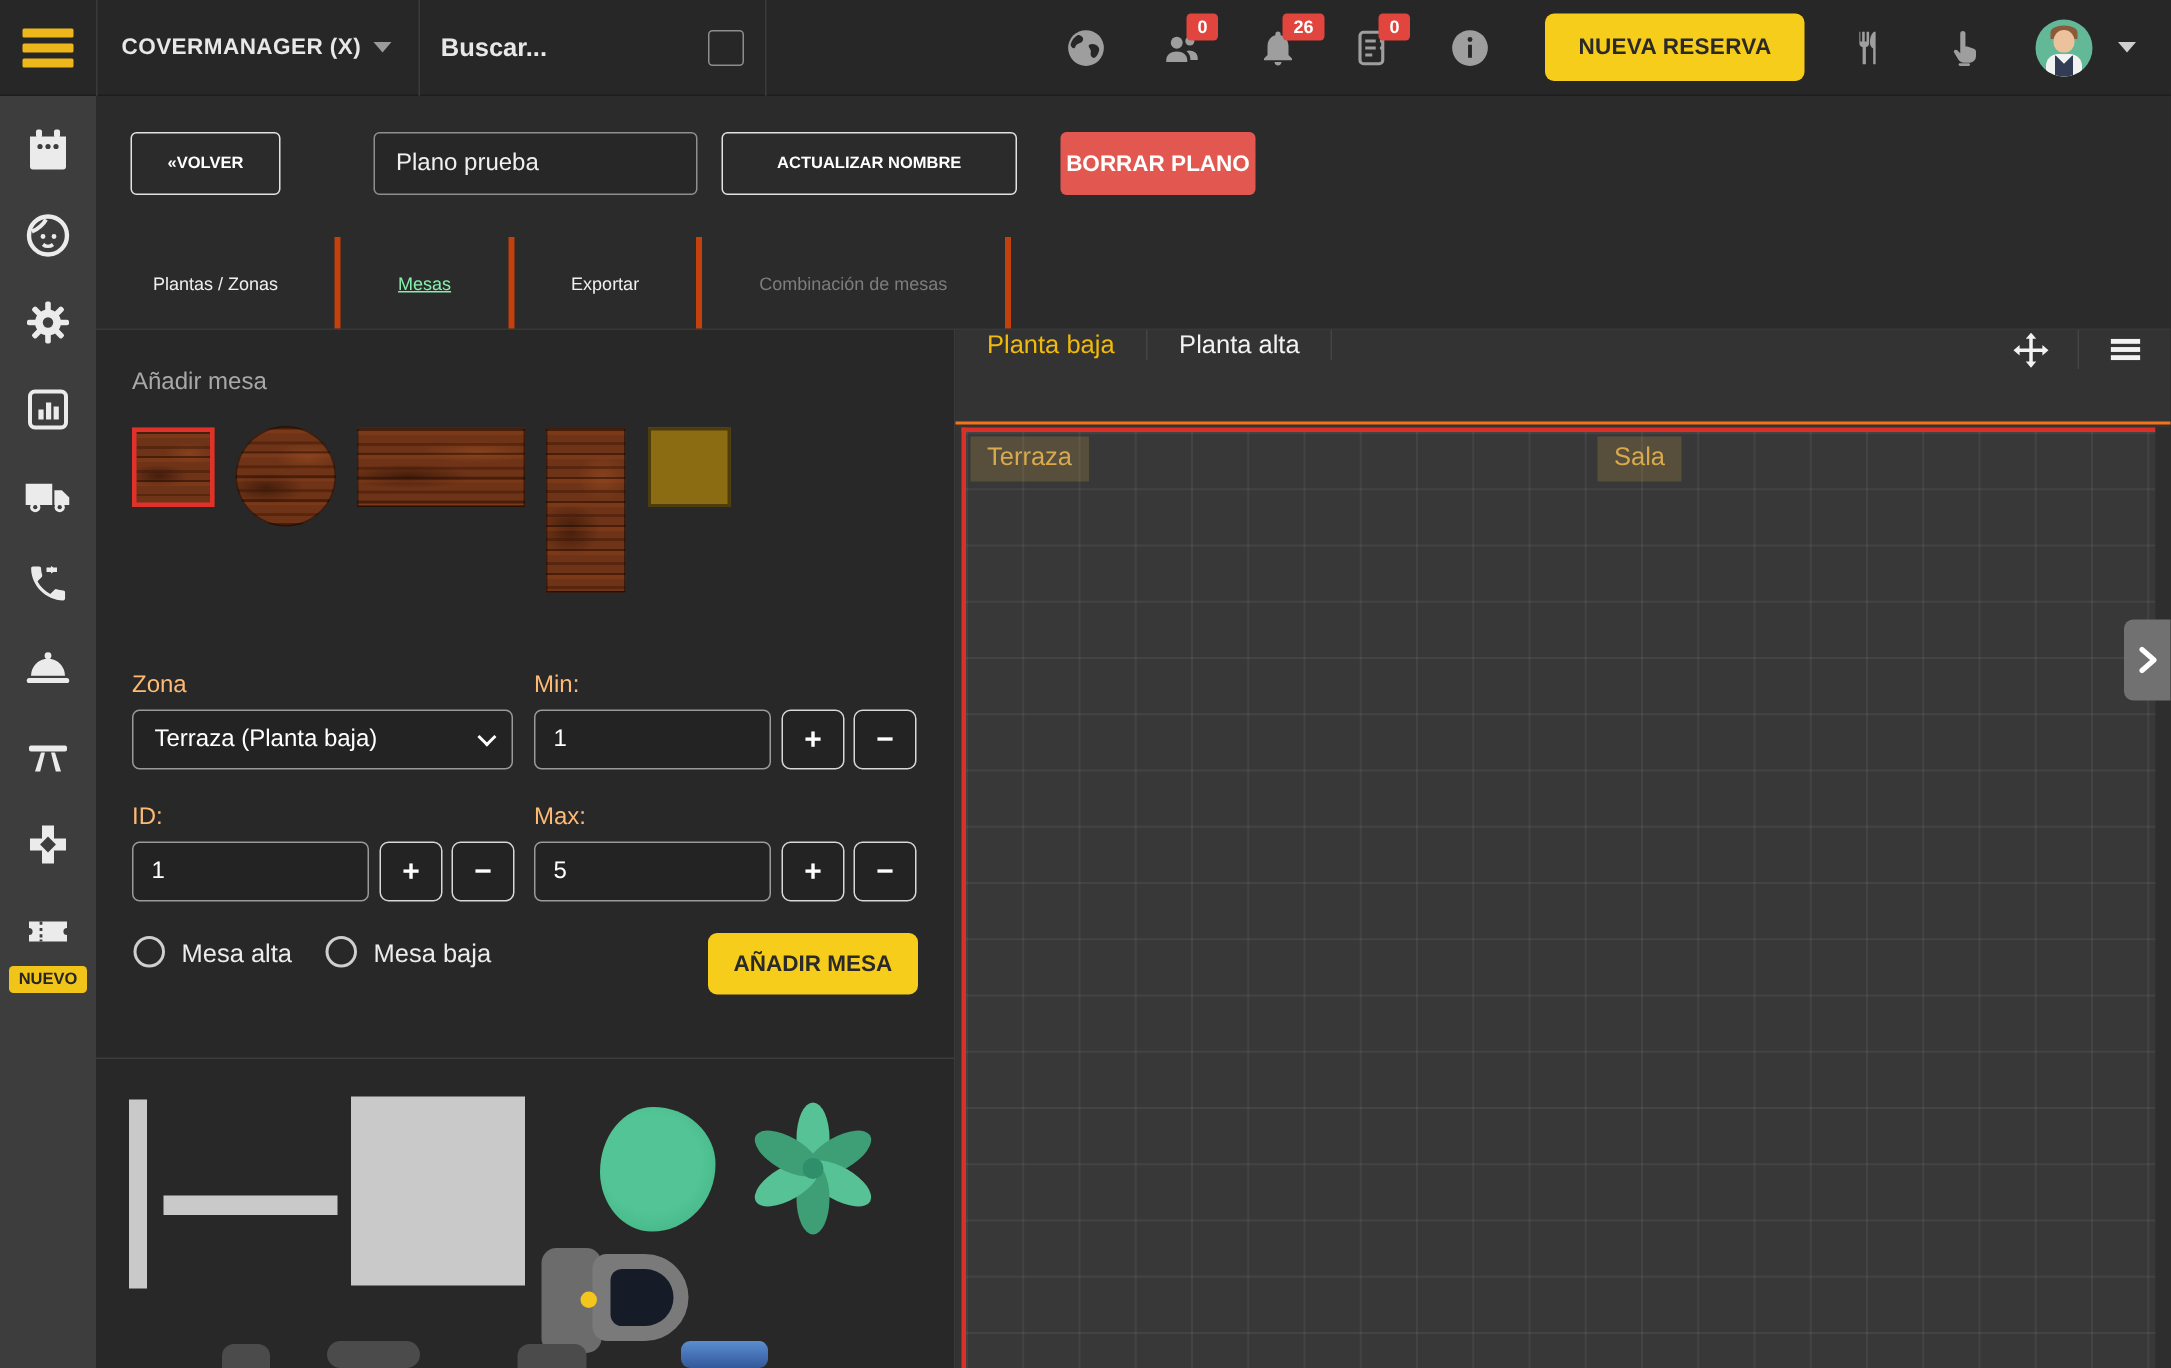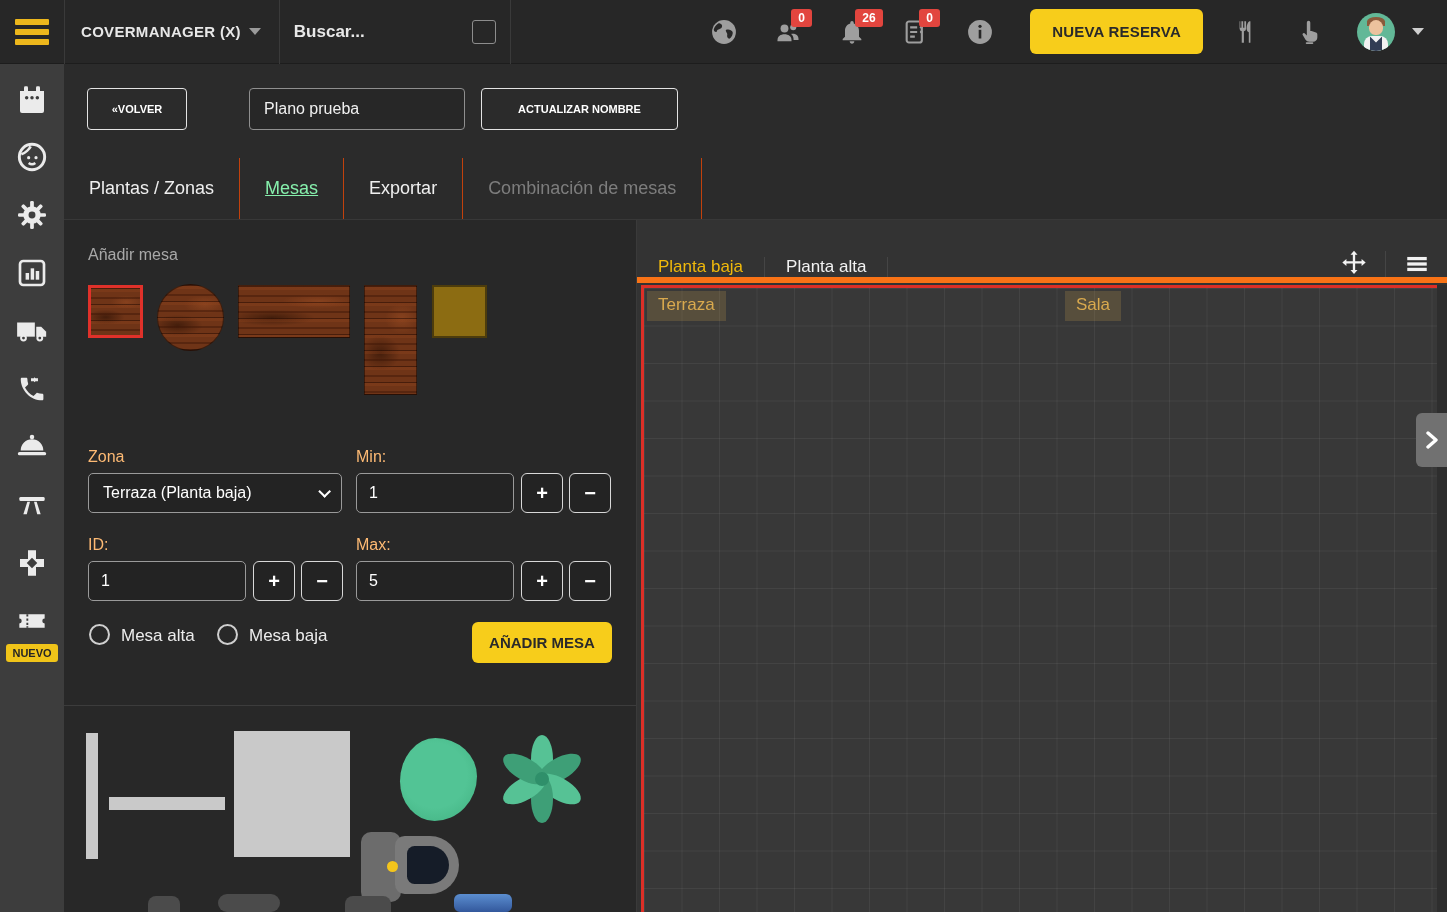--- a/index.html
+++ b/index.html
@@ -69,22 +69,22 @@
                color:#f0f0f0; font-size:16px; padding:0 14px; outline:none;
                font-family:"Liberation Sans",sans-serif; }
   #btn-actualizar { left:417px; width:197px; }
   #btn-borrar { position:absolute; left:643px; top:24px; width:130px; height:42px;
                 background:#e25750; border:none; border-radius:4px; color:#fff;
                 font-weight:bold; font-size:15px; cursor:pointer;
                 font-family:"Liberation Sans",sans-serif; }
 
   #tabs-row { position:relative; height:62px; background:#2b2b2b; display:flex;
               border-bottom:1px solid #383838; }
-  .tab { padding:0 25px; display:flex; align-items:center; font-size:18px;
-         color:#efefef; border-right:1px solid #c2410c; cursor:pointer; }
+  .tab { padding:0 38px; display:flex; align-items:center; font-size:12px;
+         color:#efefef; border-right:4px solid #c2410c; cursor:pointer; }
   .tab.active { color:#86efac;text-decoration:underline; }
   .tab.disabled { color:#7d7d7d; }
 
   #body-row { position:relative; height:692px; display:flex; }
 
   
   #left-panel { position:relative; width:573px; height:692px; background:#282828;
                 border-right:1px solid #3a3a3a; overflow:hidden; }
   #add-table-title { position:absolute; left:24px; top:26px; color:#a8a8a8; font-size:16px; }
 
@@ -145,22 +145,22 @@
   .toilet-dot  { position:absolute; left:26px; top:33px; width:11px; height:11px;
                  background:#f4c51c; border-radius:50%; z-index:2; }
   .toilet-seat { position:absolute; left:34px; top:8px; width:64px; height:58px;
                  background:#7a7a7a; border-radius:10px 30px 30px 10px; }
   .toilet-hole { position:absolute; left:46px; top:18px; width:42px; height:38px;
                  background:#151c28; border-radius:8px 20px 20px 8px; }
   .cutoff { position:absolute; background:#4b4b4b; }
 
   
   #right-panel { position:relative; flex:1; background:#333333; }
-  #floor-toolbar { position:relative; height:63px; display:flex; align-items:flex-end;
-                   border-bottom:6px solid #f97316; }
+  #floor-toolbar { position:relative; height:63px; display:flex; align-items:flex-start;
+                   border-bottom:2px solid #f97316; }
   .floor-tab { padding:0 21px; display:flex; align-items:center; font-size:17px;
                color:#f2f2f2; border-right:1px solid #454545; cursor:pointer; }
   .floor-tab.active { color:#f0b90b; }
   #ft-spacer { flex:1; }
   .ft-icon { width:62px; display:flex; align-items:center; justify-content:center;
              cursor:pointer; }
   #ft-menu { border-left:1px solid #454545; }
 
   #canvas-wrap { position:absolute; left:0; top:63px; right:0; bottom:0; }
   #plan-canvas { position:absolute; left:4px; top:2px; right:10px; bottom:0;
@@ -354,20 +354,21 @@
   </div>
   <div id="sb-new">NUEVO</div>
 </div>
 
 <div id="main">
 
   <div id="header-row">
     <button id="btn-volver" class="hbtn">«VOLVER</button>
     <input id="plan-name" value="Plano prueba" style="">
     <button id="btn-actualizar" class="hbtn">ACTUALIZAR NOMBRE</button>
+    <button id="btn-borrar">BORRAR PLANO</button>
   </div>
 
   <div id="tabs-row">
     <div class="tab">Plantas / Zonas</div>
     <div class="tab active">Mesas</div>
     <div class="tab">Exportar</div>
     <div class="tab disabled">Combinación de mesas</div>
   </div>
 
   <div id="body-row">

